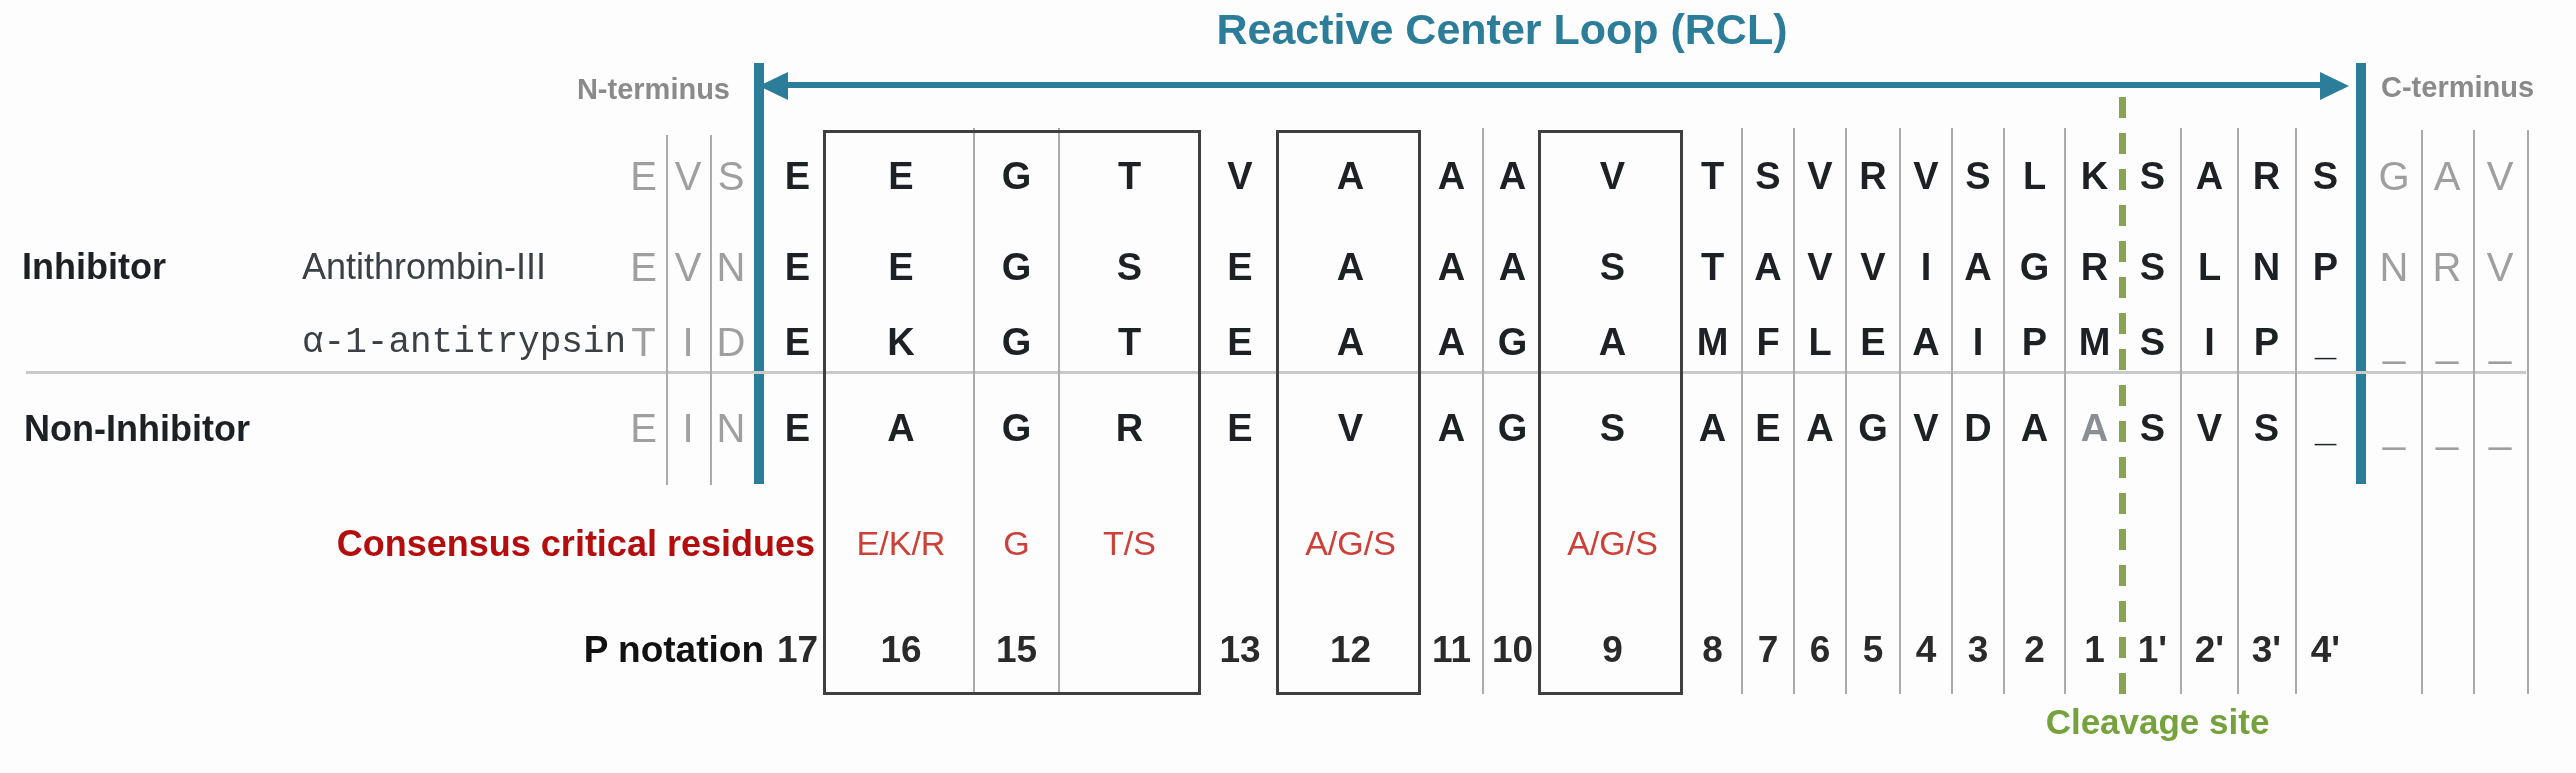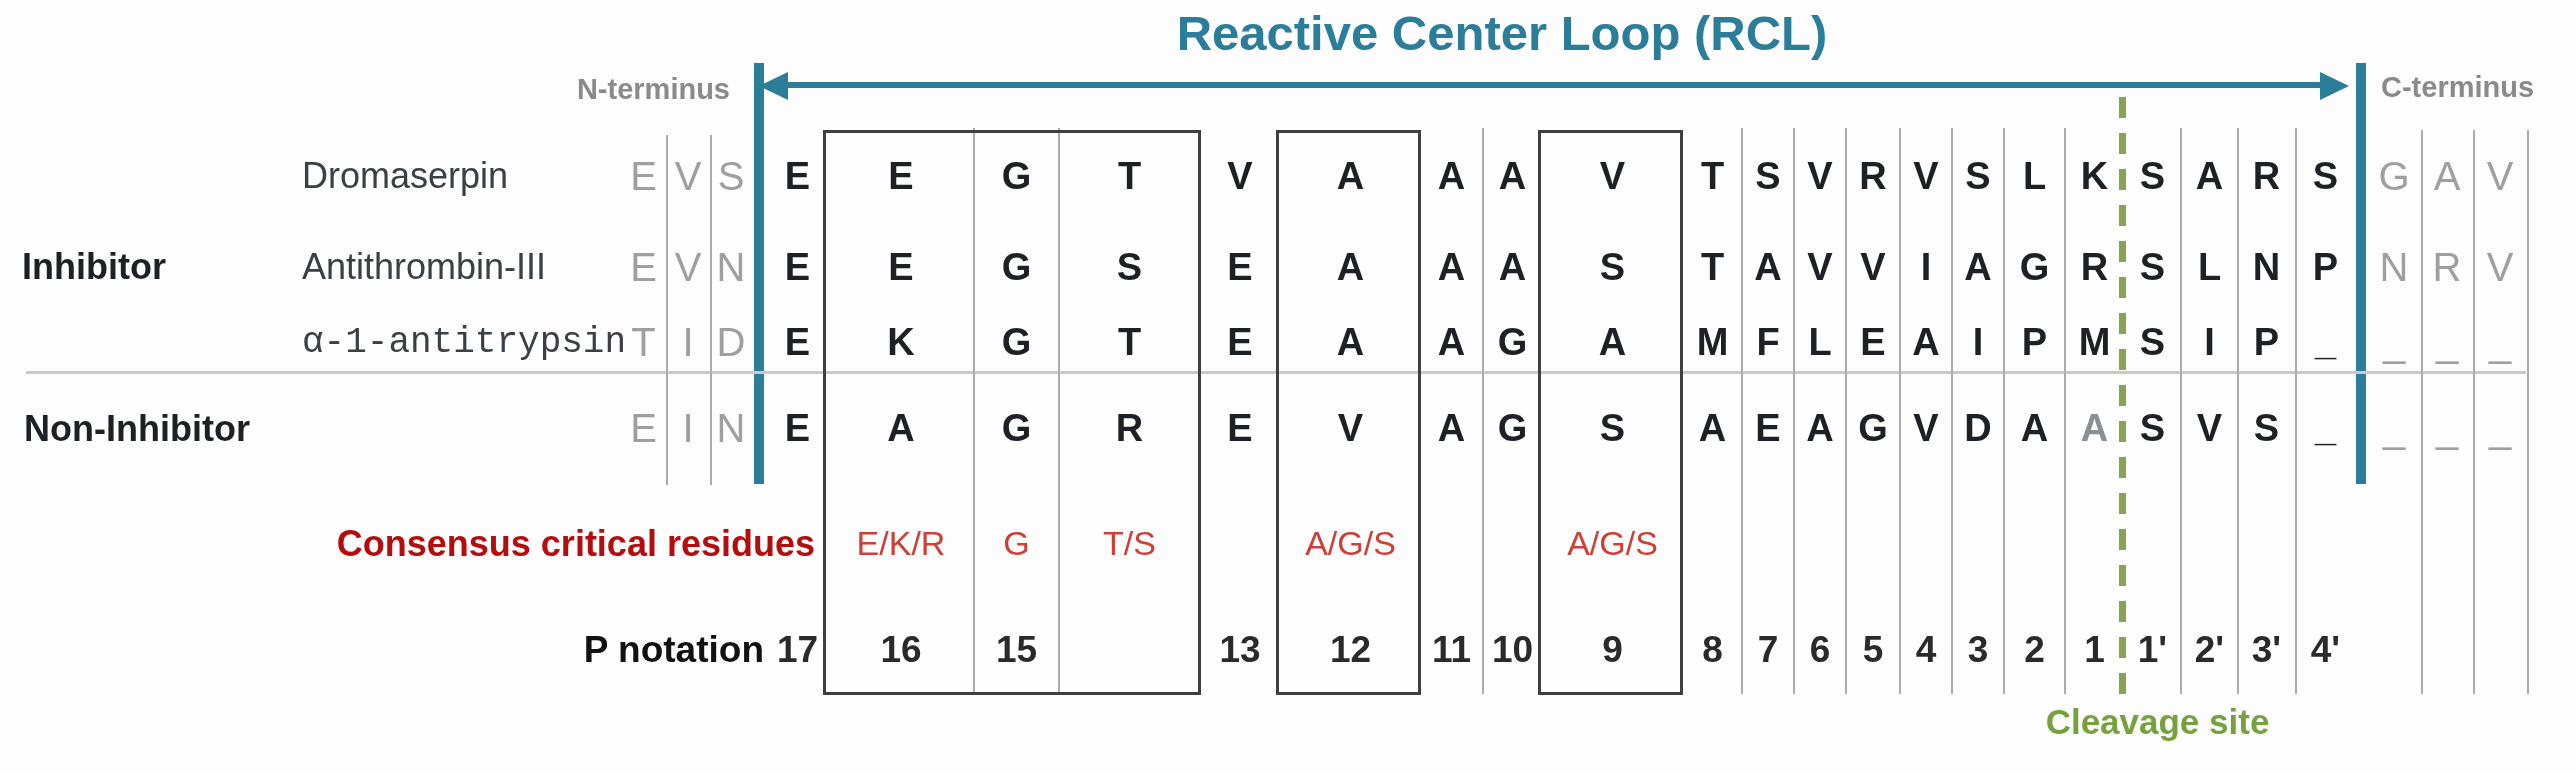--- a/index.html
+++ b/index.html
@@ -20,21 +20,21 @@
     font-family:"Liberation Sans", sans-serif;
   }
   .abs{position:absolute;}
   .c{position:absolute;text-align:center;font-weight:700;font-size:38px;color:var(--black-text);white-space:nowrap;}
   .c.gray{color:var(--gray-text);font-weight:400;font-size:40px;}
   .c.muted{color:#8a8f96;font-weight:600;}
   .c.red{color:var(--red-value);font-weight:400;font-size:34px;}
   .c.num{color:#2a2a2a;font-weight:600;font-size:37px;}
   .rowlabel{position:absolute;font-size:36px;color:var(--name-text);white-space:nowrap;}
   .grouplabel{position:absolute;font-size:36px;font-weight:700;color:var(--black-text);white-space:nowrap;}
-  #title{left:868px;top:5.2px;width:1268px;text-align:center;font-size:49px;font-weight:700;color:var(--teal);}
+  #title{left:868px;top:5.2px;width:1268px;text-align:center;font-size:43px;font-weight:700;color:var(--teal);}
   #nterm{left:504px;top:73px;width:226px;text-align:right;font-size:29px;font-weight:700;color:#8a8a8a;}
   #cterm{left:2381px;top:71px;width:191px;text-align:left;font-size:29px;font-weight:700;color:#8a8a8a;}
   #consensus-label{left:252px;top:484px;width:563px;height:119px;line-height:119px;text-align:right;font-size:36px;font-weight:700;color:var(--red-label);white-space:nowrap;}
   #pnotation-label{left:469px;top:603px;width:295px;height:93px;line-height:93px;text-align:right;font-size:37px;font-weight:700;color:#111;white-space:nowrap;}
   #cleavage-label{left:2014px;top:702px;width:287px;text-align:center;font-size:35px;font-weight:700;color:var(--green);}
   .tealbar{width:9.6px;top:63px;height:421px;background:var(--teal);}
   #rcl-arrow-line{left:786px;top:82px;width:1537px;height:6px;background:var(--teal);}
   .arrowhead{width:0;height:0;border-top:14px solid transparent;border-bottom:14px solid transparent;top:72px;}
   #rcl-arrowhead-left{left:759px;border-right:29.5px solid var(--teal);}
   #rcl-arrowhead-right{left:2320px;border-left:29.5px solid var(--teal);}
@@ -63,21 +63,20 @@
   <div class="grouplabel" style="left:22px;top:222px;height:90px;line-height:90px;">Inhibitor</div>
   <div class="grouplabel" style="left:24px;top:372px;height:113px;line-height:113px;">Non-Inhibitor</div>
 
   <div id="consensus-label" class="abs">Consensus critical residues</div>
   <div id="pnotation-label" class="abs">P notation</div>
 
   <div id="divider" class="abs"></div>
   <div id="cleavage-dash" class="abs"></div>
   <div id="cleavage-label" class="abs">Cleavage site</div>
 
-<div class="rowlabel" style="left: 302px; top: 130px; height: 92px; line-height: 92px;">Dromaserpin</div>
     <div class="c gray" style="left: 621px; top: 130px; width: 45px; height: 92px; line-height: 92px;">E</div>
     <div class="c gray" style="left: 666px; top: 130px; width: 44px; height: 92px; line-height: 92px;">V</div>
     <div class="c gray" style="left: 710px; top: 130px; width: 42px; height: 92px; line-height: 92px;">S</div>
     <div class="c seq" style="left: 768px; top: 130px; width: 59px; height: 92px; line-height: 92px;">E</div>
     <div class="c seq" style="left: 827px; top: 130px; width: 148px; height: 92px; line-height: 92px;">E</div>
     <div class="c seq" style="left: 974px; top: 130px; width: 85px; height: 92px; line-height: 92px;">G</div>
     <div class="c seq" style="left: 1059px; top: 130px; width: 141px; height: 92px; line-height: 92px;">T</div>
     <div class="c seq" style="left: 1200px; top: 130px; width: 80px; height: 92px; line-height: 92px;">V</div>
     <div class="c seq" style="left: 1280px; top: 130px; width: 141px; height: 92px; line-height: 92px;">A</div>
     <div class="c seq" style="left: 1420px; top: 130px; width: 63px; height: 92px; line-height: 92px;">A</div>

